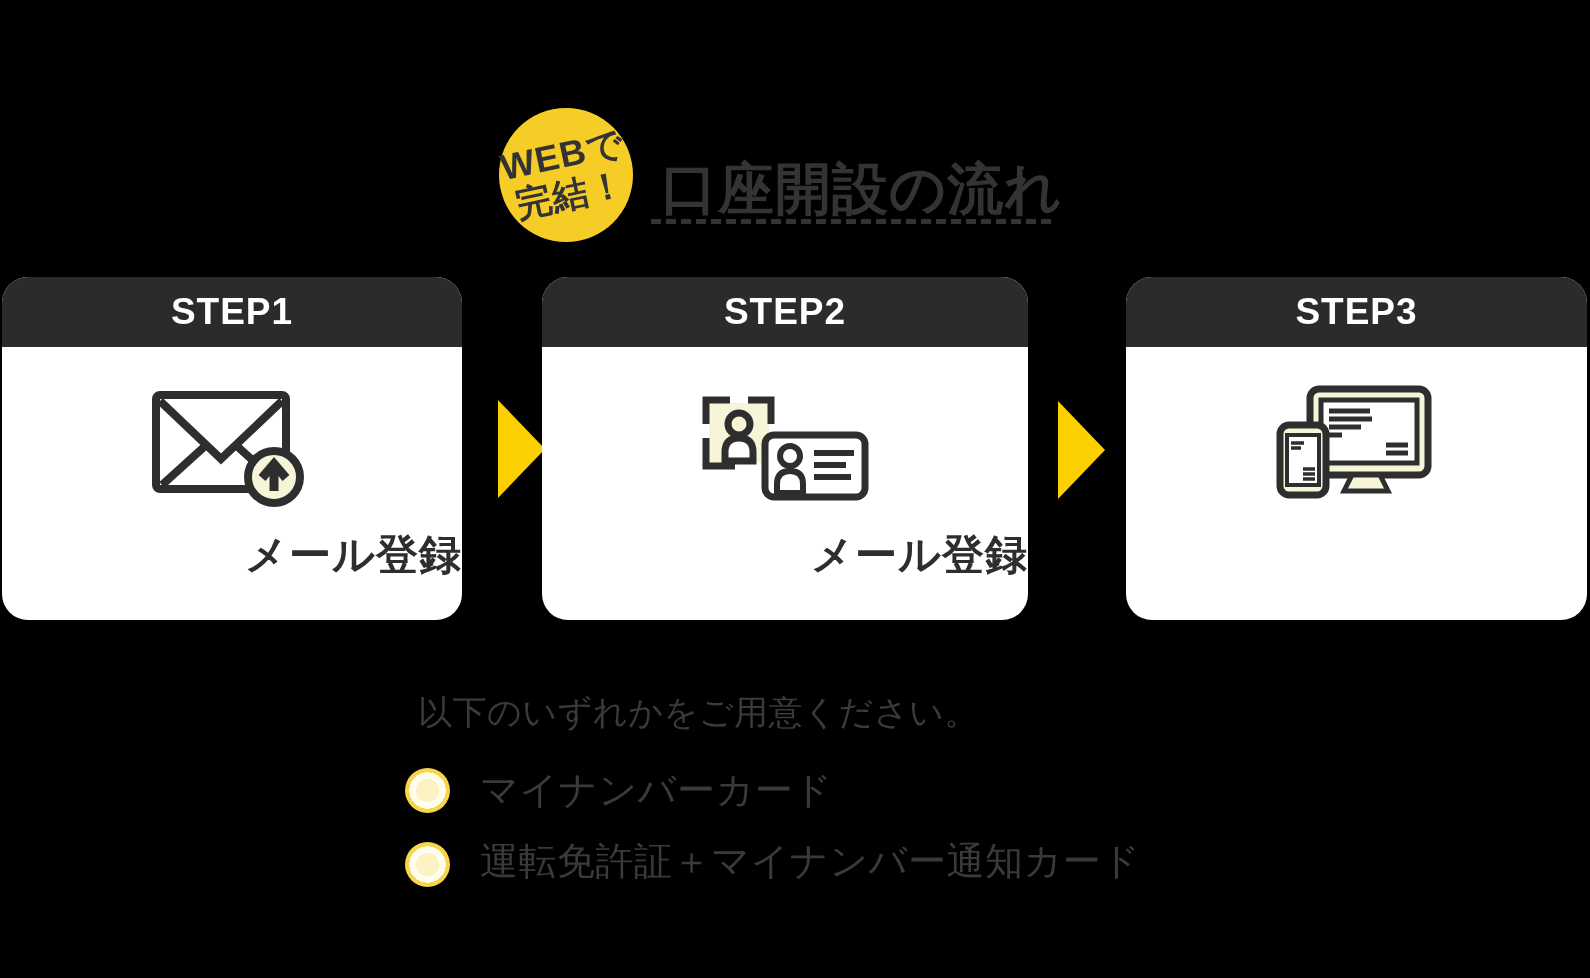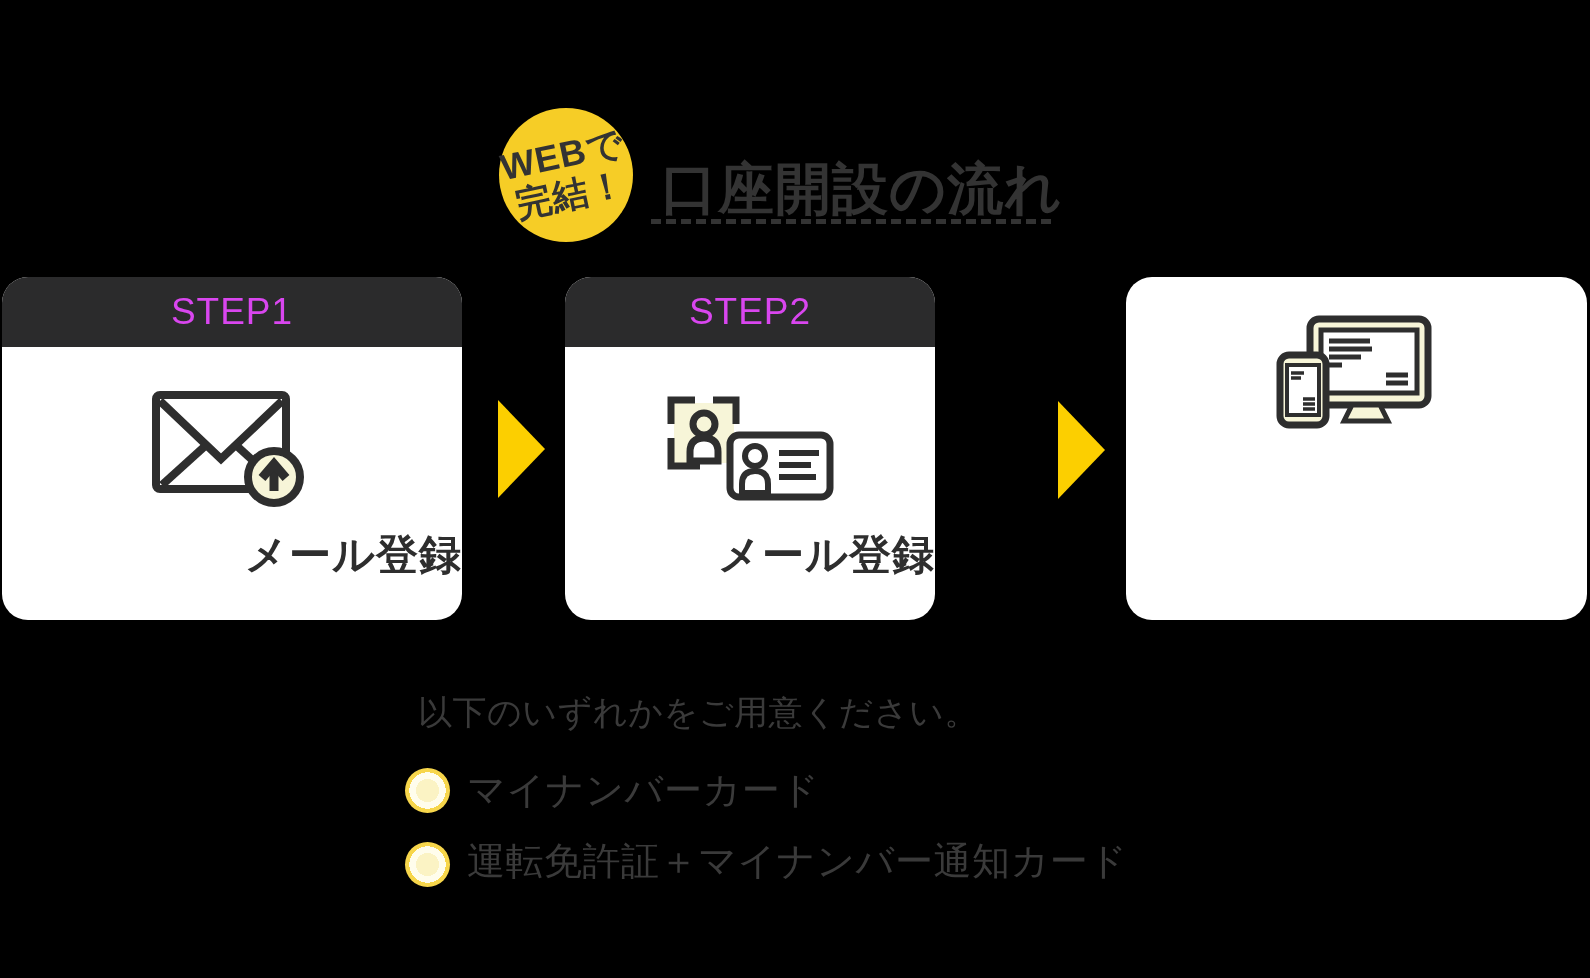--- a/index.html
+++ b/index.html
@@ -24,26 +24,26 @@
   }
   .title-underline{
     position:absolute;left:651px;top:219px;width:400px;height:0;
     border-top:5px dashed #333;
   }
   
   .card{
     position:absolute;top:277px;width:460px;height:343px;border-radius:26px;background:#fff;
   }
   .card1{left:2px;}
-  .card2{left:565px;width:370px;}
+  .card2{left:542px;width:486px;}
   .card3{left:1126px;width:461px;}
   .card-header{
-    height:70px;background:#2b2b2c;border-radius:26px 26px 0 0;color:#d946ef;
+    height:70px;background:#2b2b2c;border-radius:26px 26px 0 0;color:#ffffff;
     display:flex;align-items:center;justify-content:center;
-    font-size:37px;font-weight:normal;letter-spacing:1px;
+    font-size:37px;font-weight:bold;letter-spacing:1px;
   }
   .card-body{position:relative;height:273px;}
   .step-icon{position:absolute;left:50%;transform:translateX(-50%);}
   .card1 .step-icon{top:40px;width:168px;height:122px;}
   .card2 .step-icon{top:46px;width:172px;height:110px;}
   .card3 .step-icon{top:36px;width:166px;height:116px;}
   .caption{
     position:absolute;left:0;right:0;top:180px;text-align:right;
     font-size:42px;font-weight:bold;color:#2e2e2e;letter-spacing:1px;white-space:nowrap;
   }
@@ -54,21 +54,21 @@
     border-left:47px solid #fccf00;
   }
   .arrow1{left:498px;top:400px;}
   .arrow2{left:1058px;top:401px;}
   
   .notes-intro{
     position:absolute;left:410px;top:682px;margin:8px;font-size:34px;color:#3a3a3a;
     letter-spacing:0.5px;white-space:nowrap;
   }
   .note-item{
-    position:absolute;left:405px;display:flex;align-items:center;gap:17px;
+    position:absolute;left:405px;display:flex;align-items:center;gap:30px;
   }
   .note1{top:765px;}
   .note2{top:836px;align-items:flex-end;}
   .bullet{
     width:45px;height:45px;border-radius:50%;flex:none;
     background:radial-gradient(circle at 50% 50%, #fbf3c4 0 36%, #fffdec 36% 57%, #f7d64b 57% 100%);
   }
   .note-text{
     font-size:38px;color:#3a3a3a;letter-spacing:0.5px;white-space:nowrap;
   }
@@ -128,20 +128,23 @@
         <path class="ln" d="M115,72 L147,72" stroke-width="6"></path>
         <path class="ln" d="M115,84 L152,84" stroke-width="6"></path>
       </svg>
       <div class="caption">メール登録</div>
     </div>
   </div>
 
   <div class="arrow arrow2"></div>
 
   <div class="card card3">
+    <div class="card-header">
+      <span>STEP3</span>
+    </div>
     <div class="card-body">
       <svg class="step-icon" viewBox="0 0 166 116">
         <rect x="36" y="6" width="118" height="86" rx="9" fill="#f7f5d8" stroke="#2e2e2e" stroke-width="7"></rect>
         <rect x="47" y="17" width="96" height="63" fill="#fff" stroke="#2e2e2e" stroke-width="5"></rect>
         <path class="ln" d="M55,28 L96,28" stroke-width="5"></path>
         <path class="ln" d="M55,36 L98,36" stroke-width="5"></path>
         <path class="ln" d="M55,44 L87,44" stroke-width="5"></path>
         <path class="ln" d="M55,52 L68,52" stroke-width="5"></path>
         <path class="ln" d="M112,62 L134,62" stroke-width="5"></path>
         <path class="ln" d="M112,70 L134,70" stroke-width="5"></path>

